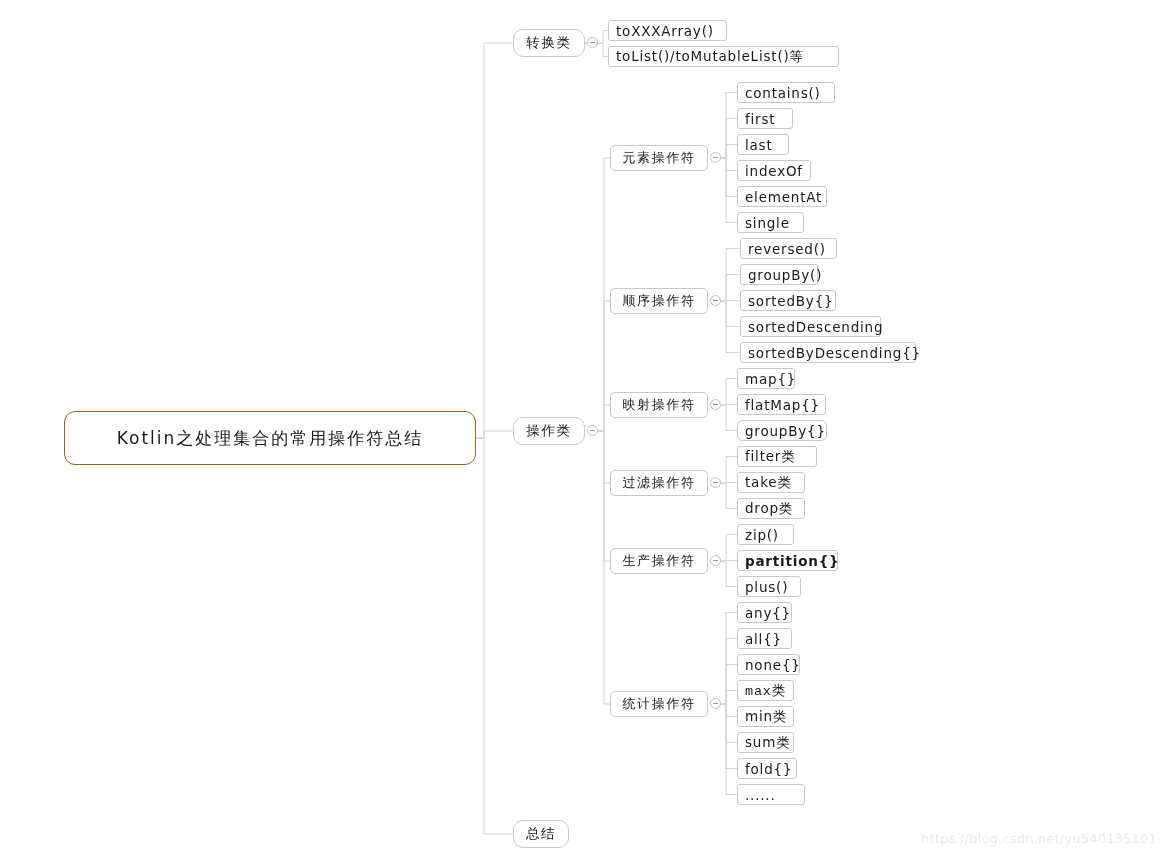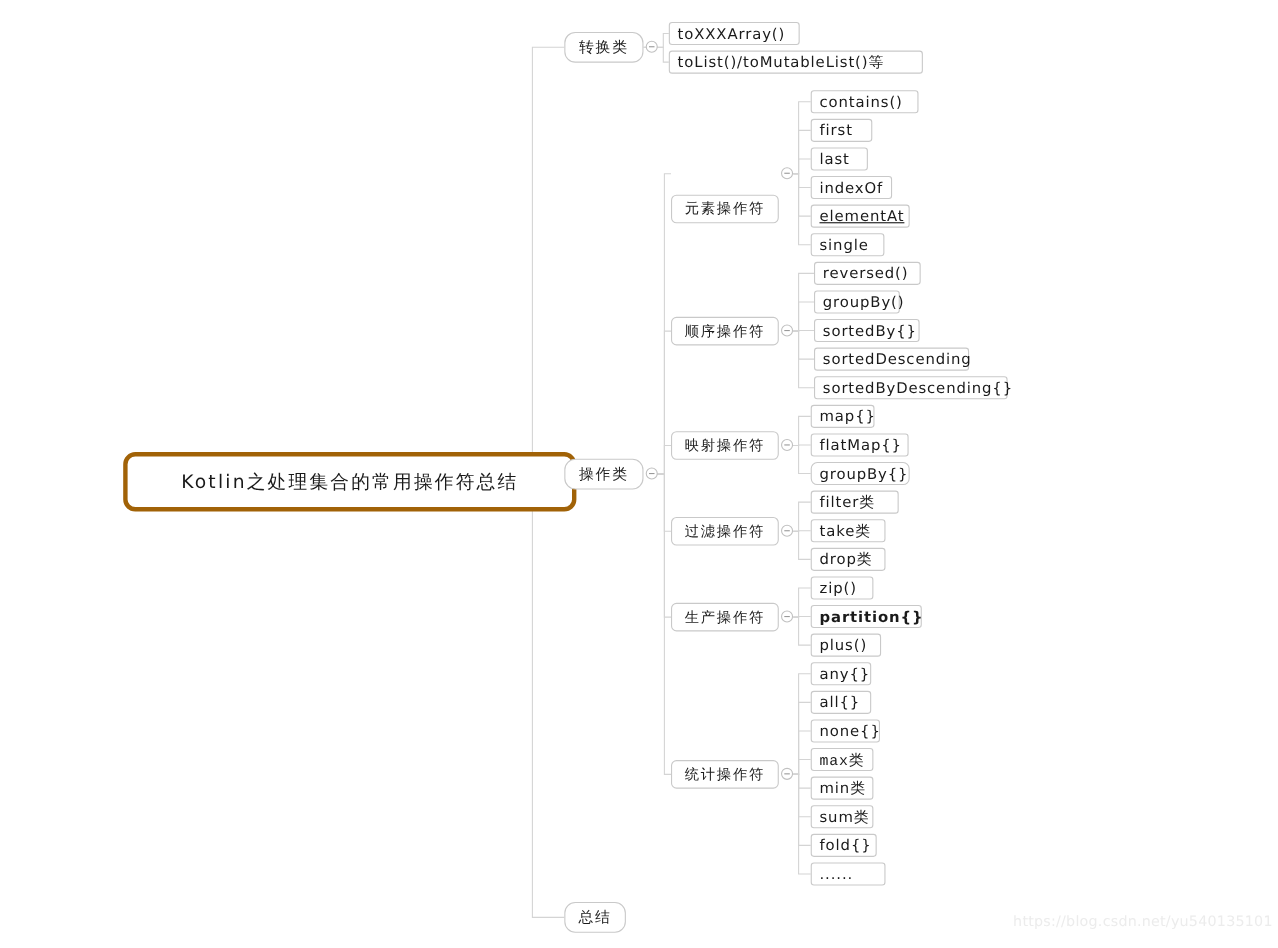--- a/index.html
+++ b/index.html
@@ -41,25 +41,24 @@
     color: #1a1a1a;
     white-space: nowrap;
     display: flex;
     align-items: center;
     justify-content: center;
     letter-spacing: 0.6px;
   }
 
   .node.root {
     border-radius: 11px;
-    border: 4px solid #a16207;
+    border: 1px solid #a16207;
     font-size: 17px;
     letter-spacing: 2.0px;
     padding: 0 18px;
-    margin-left: 48px;
   }
 
   .node.branch {
     border-radius: 10px;
     font-size: 13.5px;
     letter-spacing: 1.6px;
   }
 
   .node.subbranch {
     border-radius: 5px;
@@ -151,27 +150,27 @@
       </g>
   </svg>
   <div id="nodes-layer">
       <div class="node root" style="left: 64px; top: 411px; width: 412px; height: 54px;">Kotlin之处理集合的常用操作符总结</div>
       <div class="node branch" style="left: 513px; top: 29px; width: 72px; height: 28px;">转换类</div>
       <div class="toggle" style="left: 587px; top: 37px;"></div>
       <div class="node leaf" style="left: 608px; top: 20px; width: 119px; height: 21px;">toXXXArray()</div>
       <div class="node leaf" style="left: 608px; top: 46px; width: 231px; height: 21px;">toList()/toMutableList()等</div>
       <div class="node branch" style="left: 513px; top: 417px; width: 72px; height: 28px;">操作类</div>
       <div class="toggle" style="left: 587px; top: 425px;"></div>
-      <div class="node subbranch" style="left: 610px; top: 145px; width: 98px; height: 26px; margin-top: 32px;">元素操作符</div>
+      <div class="node subbranch" style="left: 610px; top: 145px; width: 98px; height: 26px;">元素操作符</div>
       <div class="toggle" style="left: 710px; top: 152px;"></div>
       <div class="node leaf" style="left: 737px; top: 82px; width: 98px; height: 21px;">contains()</div>
       <div class="node leaf" style="left: 737px; top: 108px; width: 56px; height: 21px;">first</div>
       <div class="node leaf" style="left: 737px; top: 134px; width: 52px; height: 21px;">last</div>
       <div class="node leaf" style="left: 737px; top: 160px; width: 74px; height: 21px;">indexOf</div>
-      <div class="node leaf" style="left: 737px; top: 186px; width: 90px; height: 21px; text-decoration: underline;">elementAt</div>
+      <div class="node leaf" style="left: 737px; top: 186px; width: 90px; height: 21px;">elementAt</div>
       <div class="node leaf" style="left: 737px; top: 212px; width: 67px; height: 21px;">single</div>
       <div class="node subbranch" style="left: 610px; top: 288px; width: 98px; height: 26px;">顺序操作符</div>
       <div class="toggle" style="left: 710px; top: 295px;"></div>
       <div class="node leaf" style="left: 740px; top: 238px; width: 97px; height: 21px;">reversed()</div>
       <div class="node leaf" style="left: 740px; top: 264px; width: 78px; height: 21px;">groupBy()</div>
       <div class="node leaf" style="left: 740px; top: 290px; width: 96px; height: 21px;">sortedBy{}</div>
       <div class="node leaf" style="left: 740px; top: 316px; width: 141px; height: 21px;">sortedDescending</div>
       <div class="node leaf" style="left: 740px; top: 342px; width: 176px; height: 21px;">sortedByDescending{}</div>
       <div class="node subbranch" style="left: 610px; top: 392px; width: 98px; height: 26px;">映射操作符</div>
       <div class="toggle" style="left: 710px; top: 399px;"></div>

